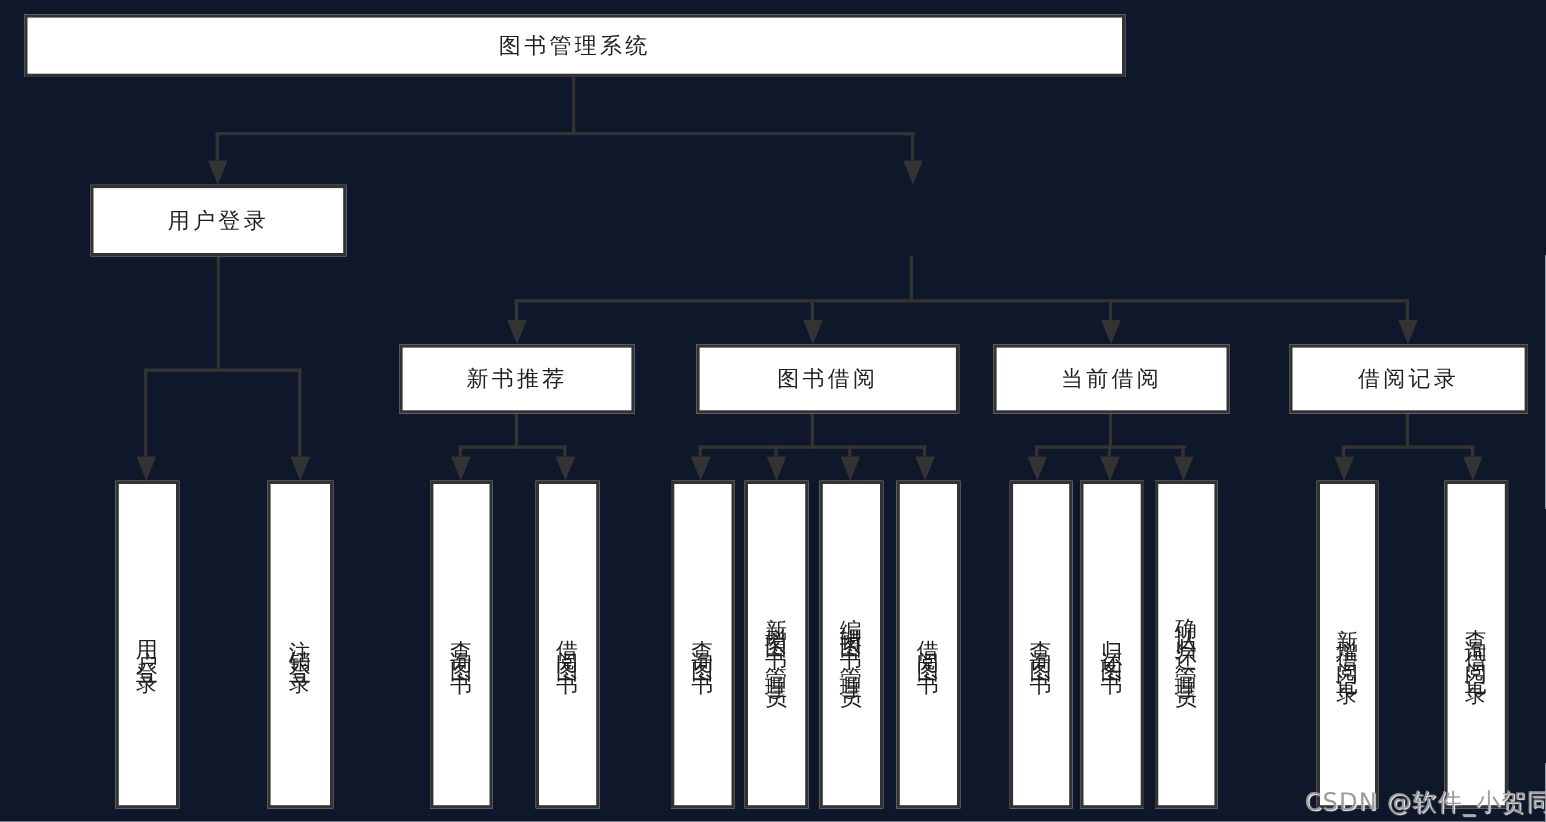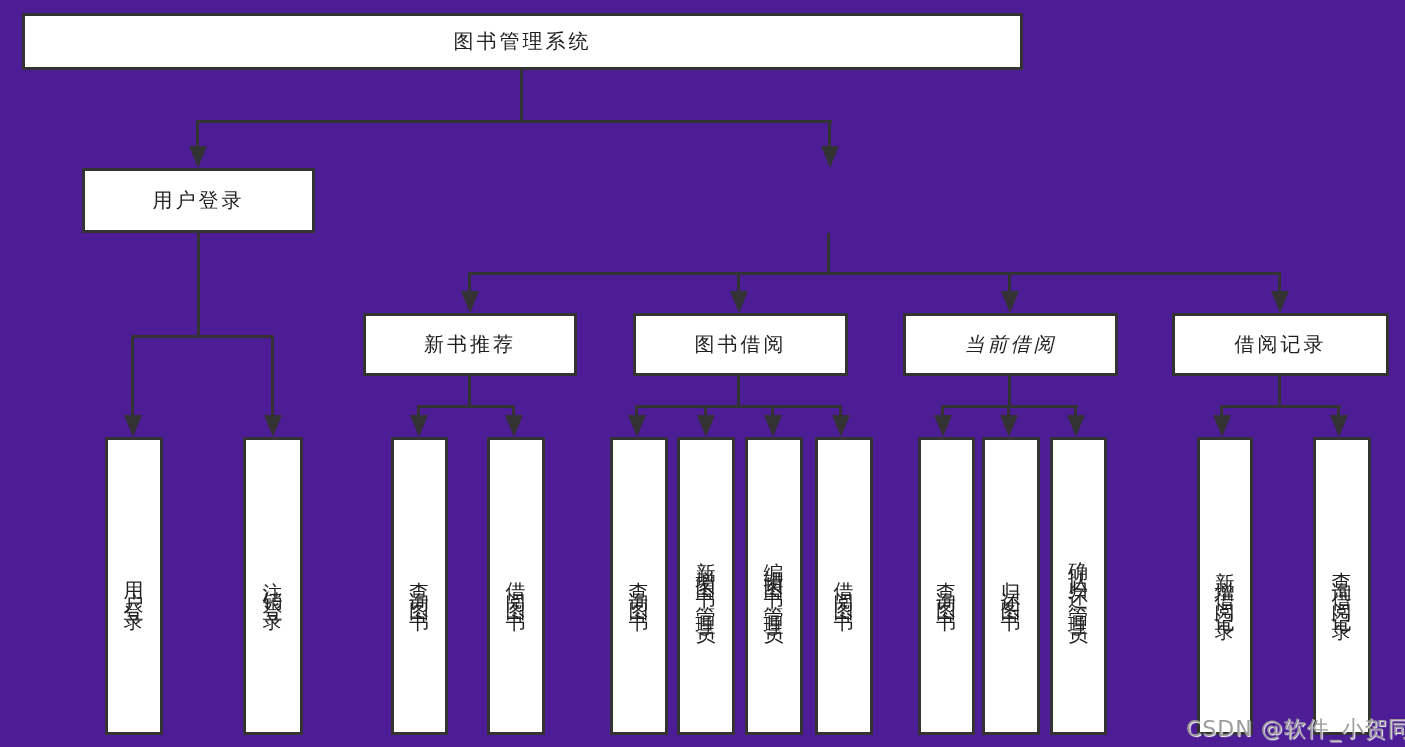--- a/index.html
+++ b/index.html
@@ -1,19 +1,19 @@
 <!DOCTYPE html>
 <html><head>
 <meta charset="utf-8">
 <style>
   html,body{margin:0;padding:0;background:#ffffff;}
   #canvas{
     position:relative;
     width:1405px;height:747px;
-    background:#4c1d95;
+    background:#0f172a;
     font-family:"DejaVu Sans","Liberation Sans",sans-serif;
     overflow:hidden;
   }
   .box{
     position:absolute;
     box-sizing:border-box;
     background:#ffffff;
     border:3px solid #333333;
     color:#1f1f1f;
     display:flex;
@@ -113,24 +113,24 @@
     <span>图书管理系统</span>
   </div>
 
   <div class="box hbox" style="left:82px;top:168px;width:233px;height:65px;">
     <span>用户登录</span>
   </div>
 
   <div class="box hbox" style="left:363px;top:313px;width:214px;height:63px;text-align:center;">
     <span>新书推荐</span>
   </div>
-  <div class="box hbox" style="left:633px;top:313px;width:215px;height:63px;">
+  <div class="box hbox" style="left:633px;top:313px;width:239px;height:63px;">
     <span>图书借阅</span>
   </div>
-  <div class="box hbox" style="left:903px;top:313px;width:215px;height:63px;font-style:italic;">
+  <div class="box hbox" style="left:903px;top:313px;width:215px;height:63px;">
     <span>当前借阅</span>
   </div>
   <div class="box hbox" style="left:1172px;top:313px;width:217px;height:63px;">
     <span>借阅记录</span>
   </div>
 
   <div class="box vbox" style="left:105px;top:437px;width:58px;height:298px;">
     <span>用户登录</span>
   </div>
   <div class="box vbox" style="left:243px;top:437px;width:60px;height:298px;">

